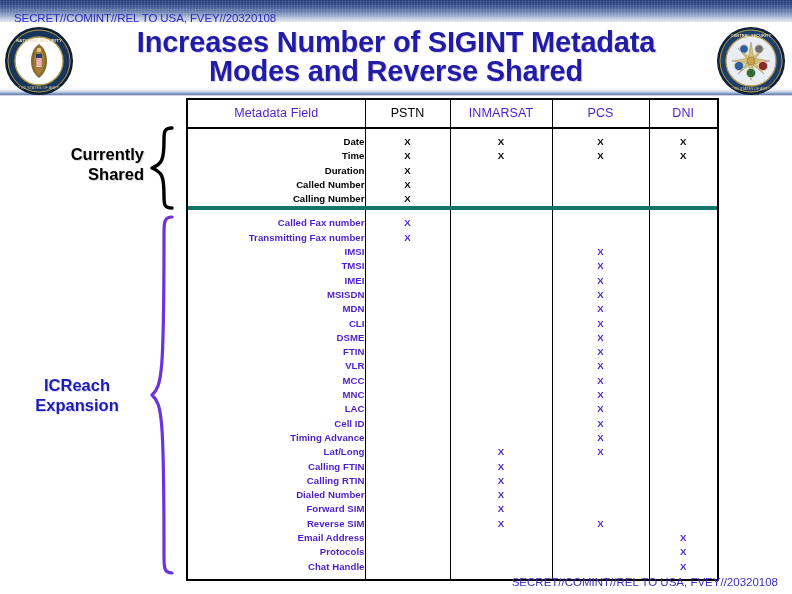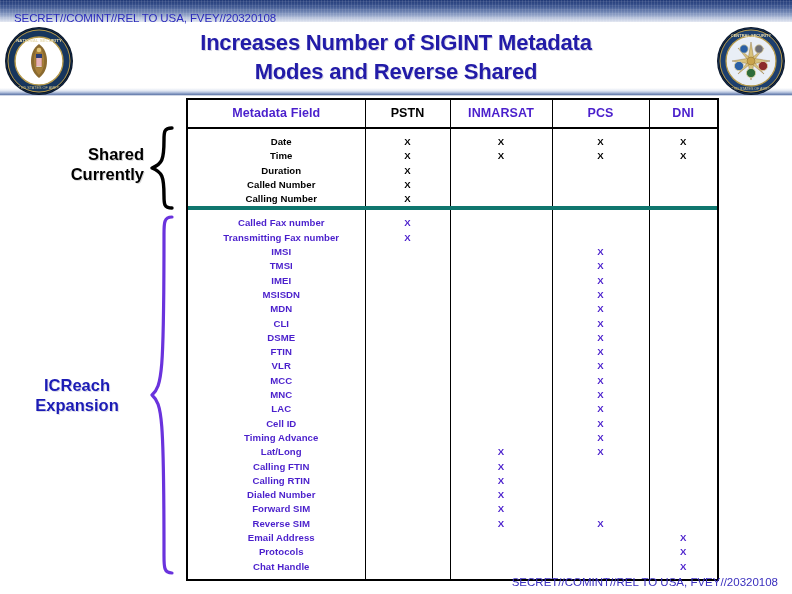--- a/index.html
+++ b/index.html
@@ -63,21 +63,21 @@
   }
 
   
   #title {
     position: absolute;
     left: 96px;
     top: 28px;
     width: 600px;
     text-align: center;
     color: #221ba8;
-    font-size: 22px;
+    font-size: 29px;
     font-weight: bold;
     line-height: 29px;
     letter-spacing: -0.2px;
     text-shadow: 1px 1px 0 rgba(120,120,160,0.30);
   }
   #title .line2 { display: block; }
 
   
   .seal { position: absolute; border-radius: 50%; }
   #seal-nsa {
@@ -116,21 +116,21 @@
     table-layout: fixed;
   }
   table#metadata-table col.c-field { width: 177px; }
   table#metadata-table col.c-pstn  { width: 85px; }
   table#metadata-table col.c-inm   { width: 102px; }
   table#metadata-table col.c-pcs   { width: 97px; }
   table#metadata-table col.c-dni   { width: 68px; }
 
   #metadata-table th {
     font-size: 12.5px;
-    font-weight: bold;
+    font-weight: normal;
     color: #4a1fcc;
     padding: 6px 0 7px 0;
     border-right: 1px solid #000;
     border-bottom: 2px solid #000;
     text-align: center;
     letter-spacing: 0.1px;
   }
   #metadata-table th:last-child { border-right: none; border-radius: 12px; }
   #metadata-table th.th-dark { color: #000000; }
 
@@ -140,21 +140,21 @@
     height: 14.3px;
     line-height: 14.3px;
     padding: 0;
     border-right: 1px solid #000;
     text-align: center;
     color: #4a1fcc;
     vertical-align: middle;
   }
   #metadata-table td:last-child { border-right: none; }
   #metadata-table td.field {
-    text-align: center;
+    text-align: right;
     padding-left: 10px;
     letter-spacing: 0.05px;
   }
   #metadata-table tr.sec-shared td { color: #000000; }
   #metadata-table tr.sec-last-shared td { border-bottom: 4px solid #0f766e; }
   #metadata-table tr.pad-top td { height: 6px; line-height: 6px; }
   #metadata-table tr.pad-bot td { height: 5px; line-height: 5px; }
   .mark { font-weight: bold; }
 
   
@@ -266,22 +266,22 @@
   </svg>
 </div>
 
 <div id="brace-icreach">
   <svg width="26" height="362" viewBox="0 0 26 362" aria-hidden="true">
     <path d="M24 3 C16 3 16 9 16 20 C16 160 14 172 4 181 C14 190 16 202 16 342 C16 353 16 359 24 359" fill="none" stroke="#6a33dd" stroke-width="3.2" stroke-linecap="round" stroke-linejoin="round"></path>
   </svg>
 </div>
 
 <div id="label-shared">
+  <div>Currently</div>
   <div>Shared</div>
-  <div>Currently</div>
 </div>
 
 <div id="label-icreach">
   <div>ICReach</div>
   <div>Expansion</div>
 </div>
 
 <div id="table-wrap">
   <table id="metadata-table">
     <colgroup>

